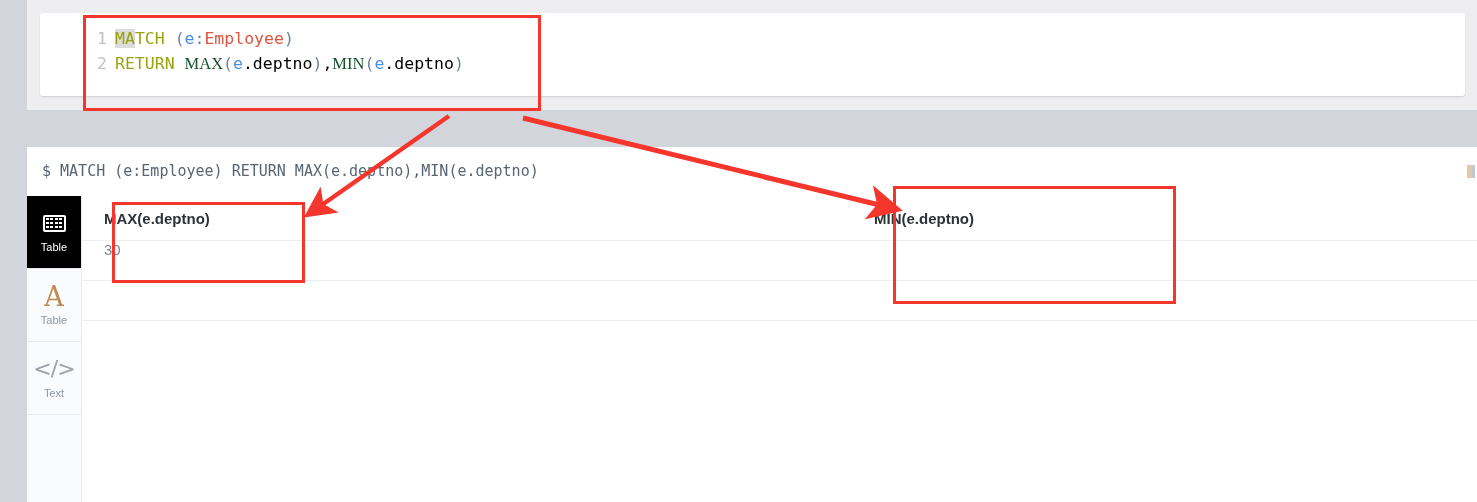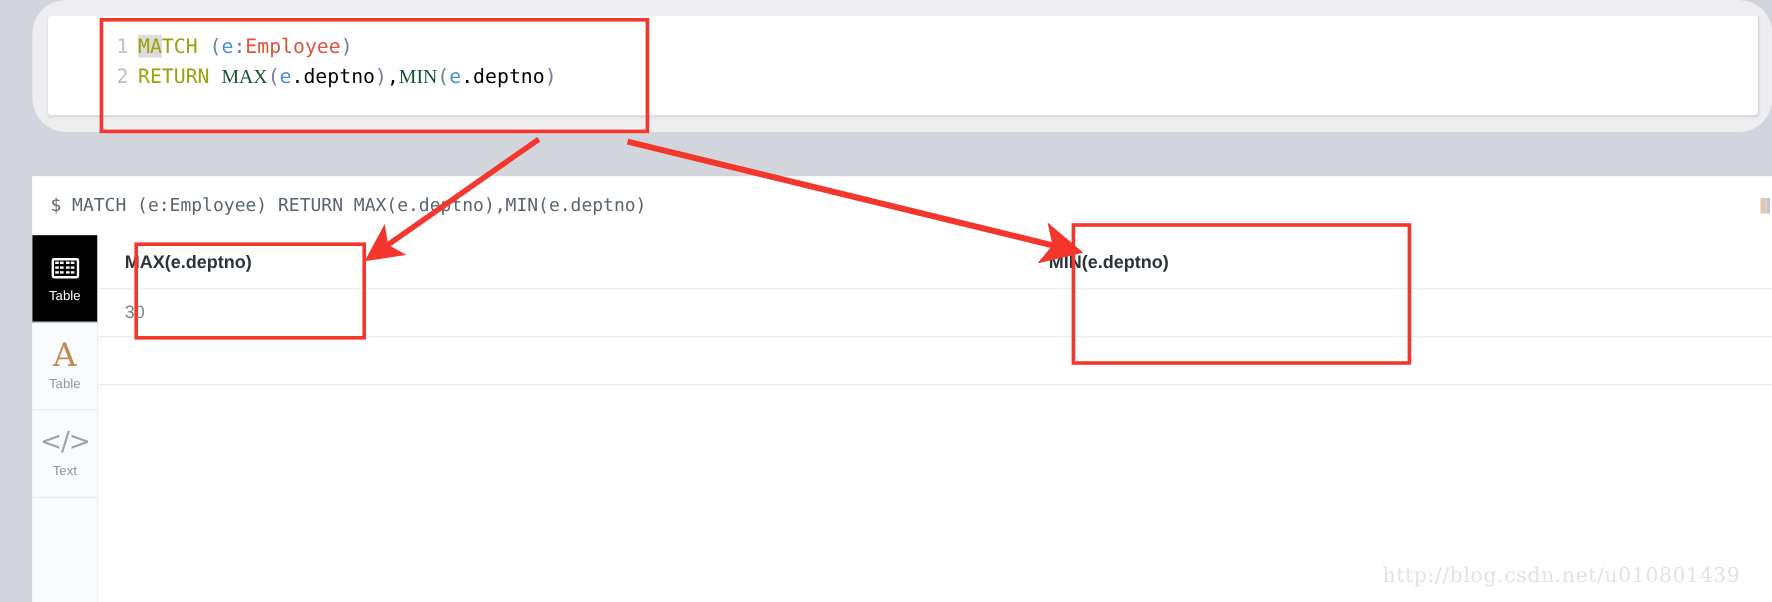--- a/index.html
+++ b/index.html
@@ -17,21 +17,20 @@
   }
 
   
   .editor-panel {
     position: absolute;
     left: 27px;
     top: 0;
     width: 1450px;
     height: 110px;
     background: #eeeef1;
-    border-radius: 28px;
   }
   .editor-card {
     position: absolute;
     left: 13px;
     top: 13px;
     width: 1425px;
     height: 83px;
     background: #ffffff;
     border-radius: 3px;
     box-shadow: 0 1px 2px rgba(0,0,0,0.13);
@@ -188,21 +187,21 @@
     height: 306px;
     background: #ffffff;
   }
   .tr {
     display: flex;
     width: 100%;
     border-bottom: 1px solid #eceff2;
     box-sizing: border-box;
   }
   .tr.head { height: 45px; }
-  .tr.body { height: 40px; }
+  .tr.body { height: 40px; flex-direction: column; }
   .tr.blank { height: 40px; }
   .td {
     box-sizing: border-box;
     display: flex;
     align-items: center;
     padding-left: 22px;
   }
   .col-a { width: 770px; }
   .col-b { width: 625px; }
   .th-text {
@@ -343,15 +342,14 @@
   <svg class="annot-svg">
     <defs>
       <marker id="ah" markerWidth="7" markerHeight="7" refX="5.6" refY="3.5" orient="auto">
         <path d="M0,0 L7,3.5 L0,7 L1.7,3.5 Z" fill="#f4362c"></path>
       </marker>
     </defs>
     <line x1="449" y1="116" x2="309" y2="214" stroke="#f4362c" stroke-width="4.5" marker-end="url(#ah)"></line>
     <line x1="523" y1="118" x2="896" y2="209" stroke="#f4362c" stroke-width="5" marker-end="url(#ah)"></line>
   </svg>
 
-  <div class="watermark">http://blog.csdn.net/u010801439</div>
 
 </div>
 
 </body></html>

